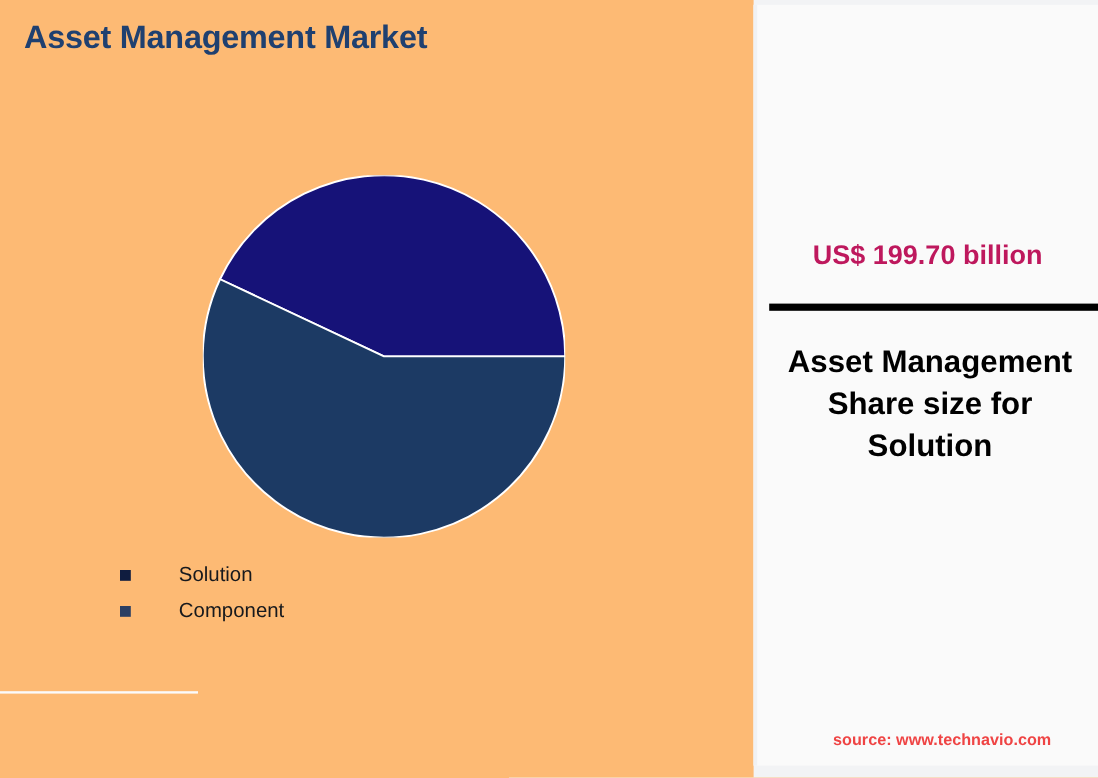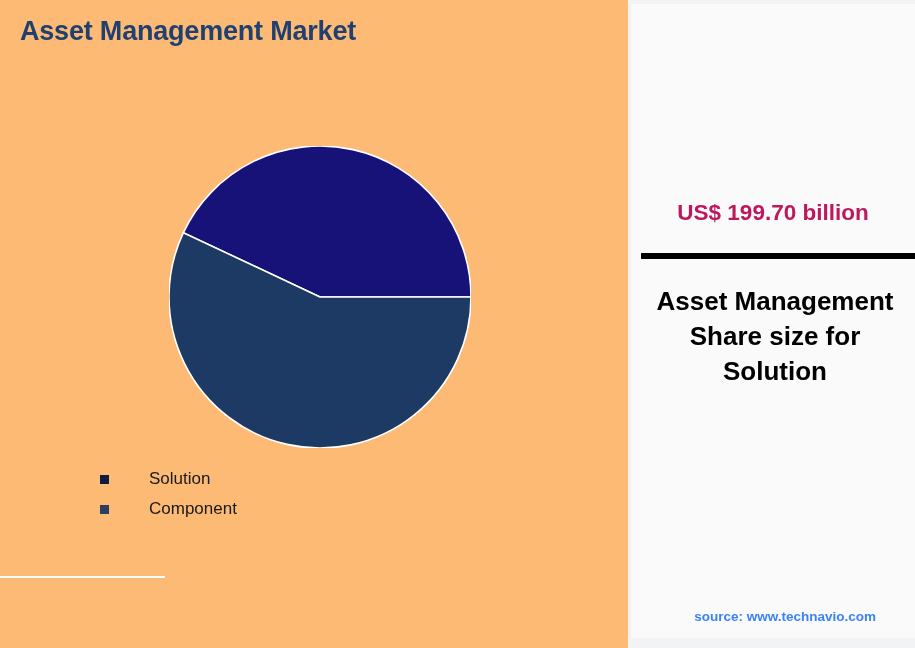--- a/index.html
+++ b/index.html
@@ -138,21 +138,21 @@
     line-height: 35px;
   }
   #callout-caption .cap-line { display: block; }
 
   #source-note {
     position: absolute;
     right: 39px;
     bottom: 14px;
     font-size: 13.5px;
     font-weight: bold;
-    color: #3b82f6;
+    color: #ef4444;
     white-space: nowrap;
   }
 </style>
 </head>
 <body style="background: rgb(242, 243, 245);">
 
 <div id="chart-region" style="background: #fdba74;">
 
   <div id="page-title" style="color: rgb(31, 64, 112);">Asset Management Market</div>
 

